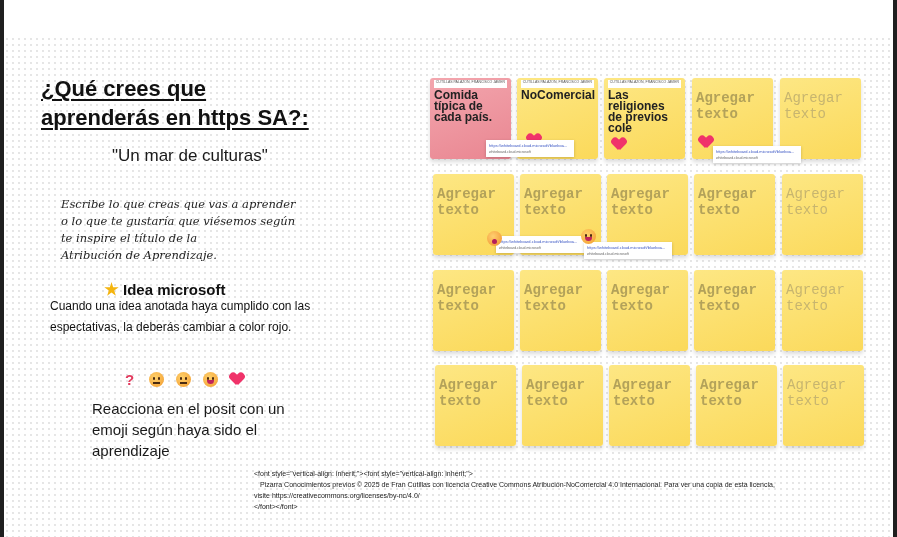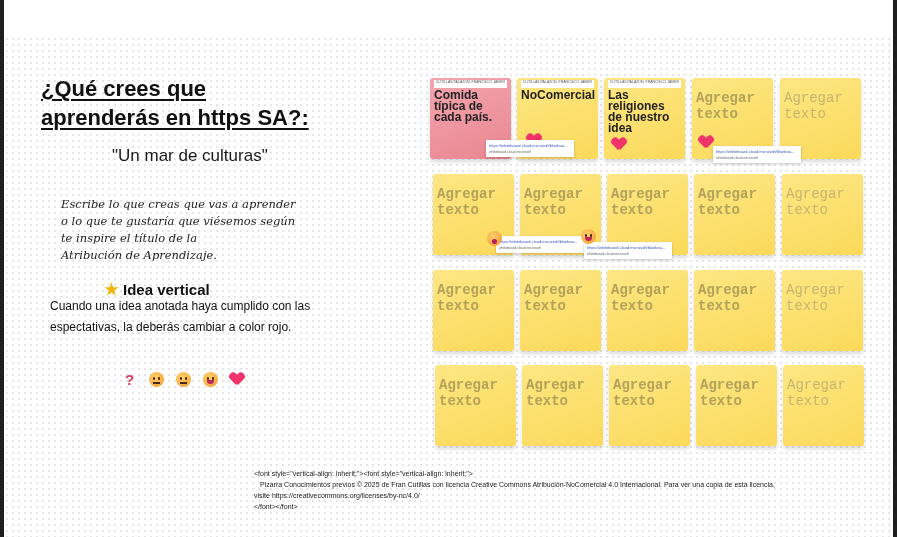--- a/index.html
+++ b/index.html
@@ -118,54 +118,55 @@
 
   <div class="subtitle">"Un mar de culturas"</div>
 
   <div class="instructions">Escribe lo que creas que vas a aprender
  o lo que te gustaría que viésemos según
 te inspire el título de la
 Atribución de Aprendizaje.</div>
 
   <div class="idea-heading">
     <span class="star"></span>
-    <span>Idea vertical</span>
+    <span>Idea microsoft</span>
   </div>
 
   <p class="idea-text">Cuando una idea anotada haya cumplido con las espectativas, la deberás cambiar a color rojo.</p>
 
   <div class="emoji-row">
     <span class="emo q">?</span>
     <span class="emo face">
         <span class="mouth"></span>
       </span>
     <span class="emo face">
         <span class="mouth"></span>
       </span>
     <span class="emo face grin">
         <span class="mouth"></span>
       </span>
     <span class="heart"></span>
   </div>
 
+  <p class="react-text">Reacciona en el posit con un emoji según haya sido el aprendizaje</p>
 
   <div class="board">
 
     <div class="note red" style="left:0;top:0;">
       <div class="author">CUTILLAS PALAZON, FRANCISCO JAVIER</div>
       <div class="ntext">Comida típica de cada país.</div>
     </div>
     <div class="note" style="left:87px;top:0;">
       <div class="author">CUTILLAS PALAZON, FRANCISCO JAVIER</div>
       <div class="ntext">NoComercial</div>
       <span class="heart" style="left:10px;top:56px;"></span>
     </div>
     <div class="note" style="left:174px;top:0;">
       <div class="author">CUTILLAS PALAZON, FRANCISCO JAVIER</div>
-      <div class="ntext">Las religiones de nuestro idea</div>
+      <div class="ntext">Las religiones de previos cole</div>
       <span class="heart" style="left:8px;top:60px;"></span>
     </div>
     <div class="note" style="left:262px;top:0;">
       <div class="placeholder">Agregar texto</div>
       <span class="heart" style="left:7px;top:58px;"></span>
     </div>
     <div class="note" style="left:350px;top:0;">
       <div class="placeholder light">Agregar texto</div>
     </div>
 

